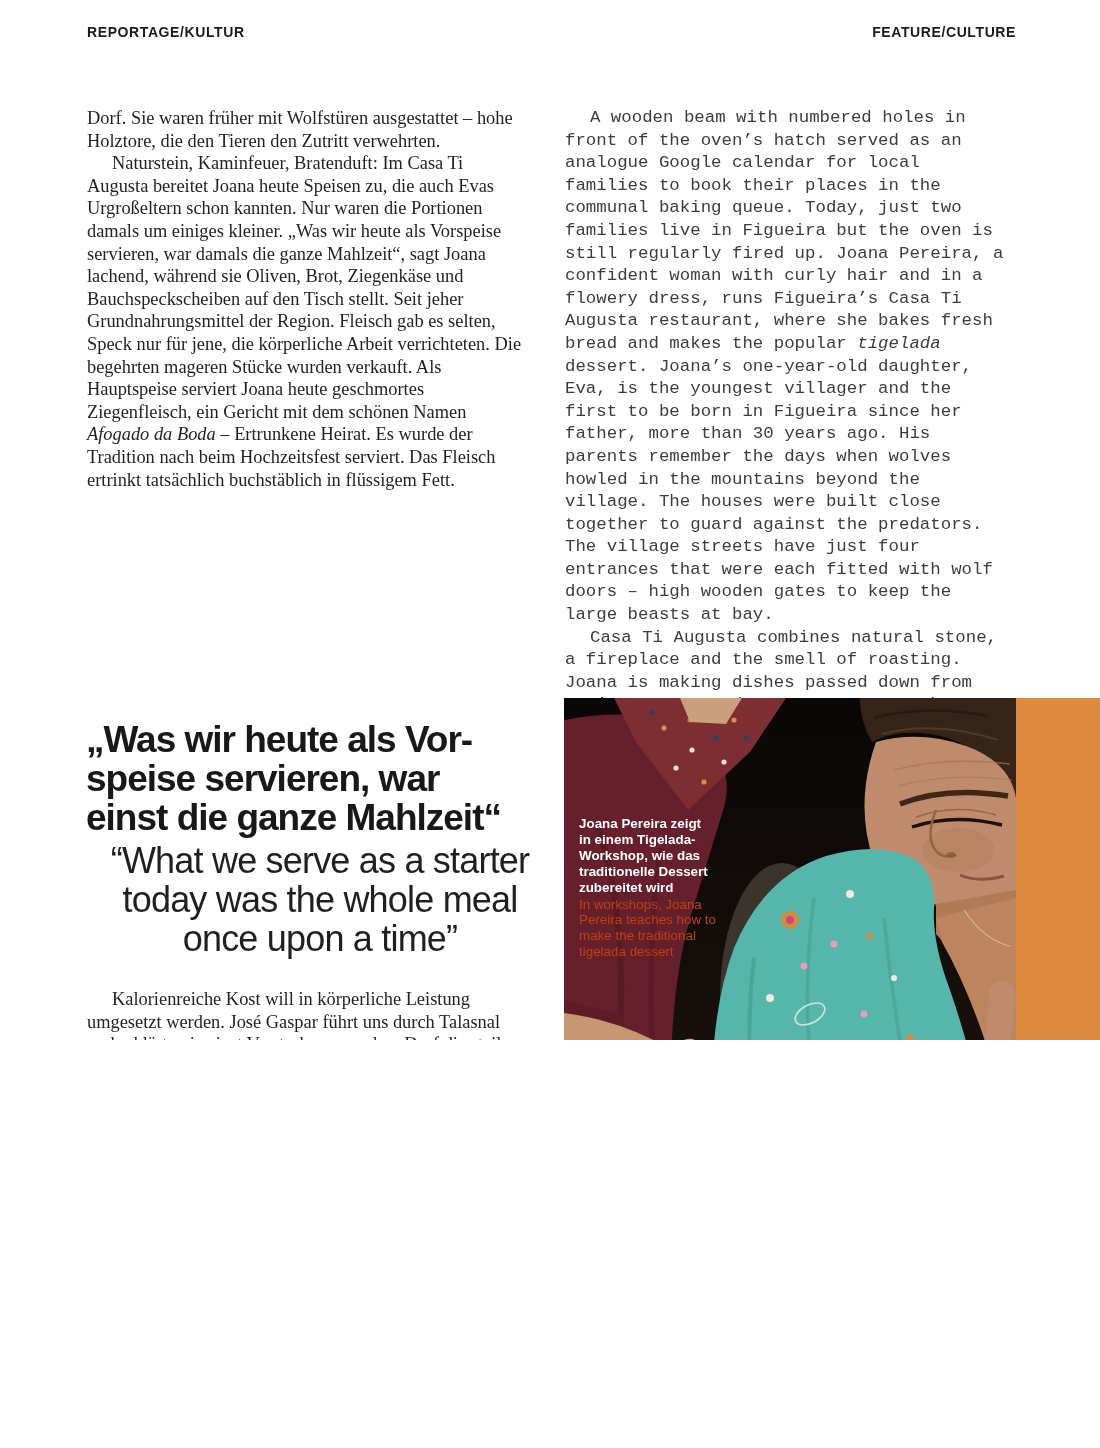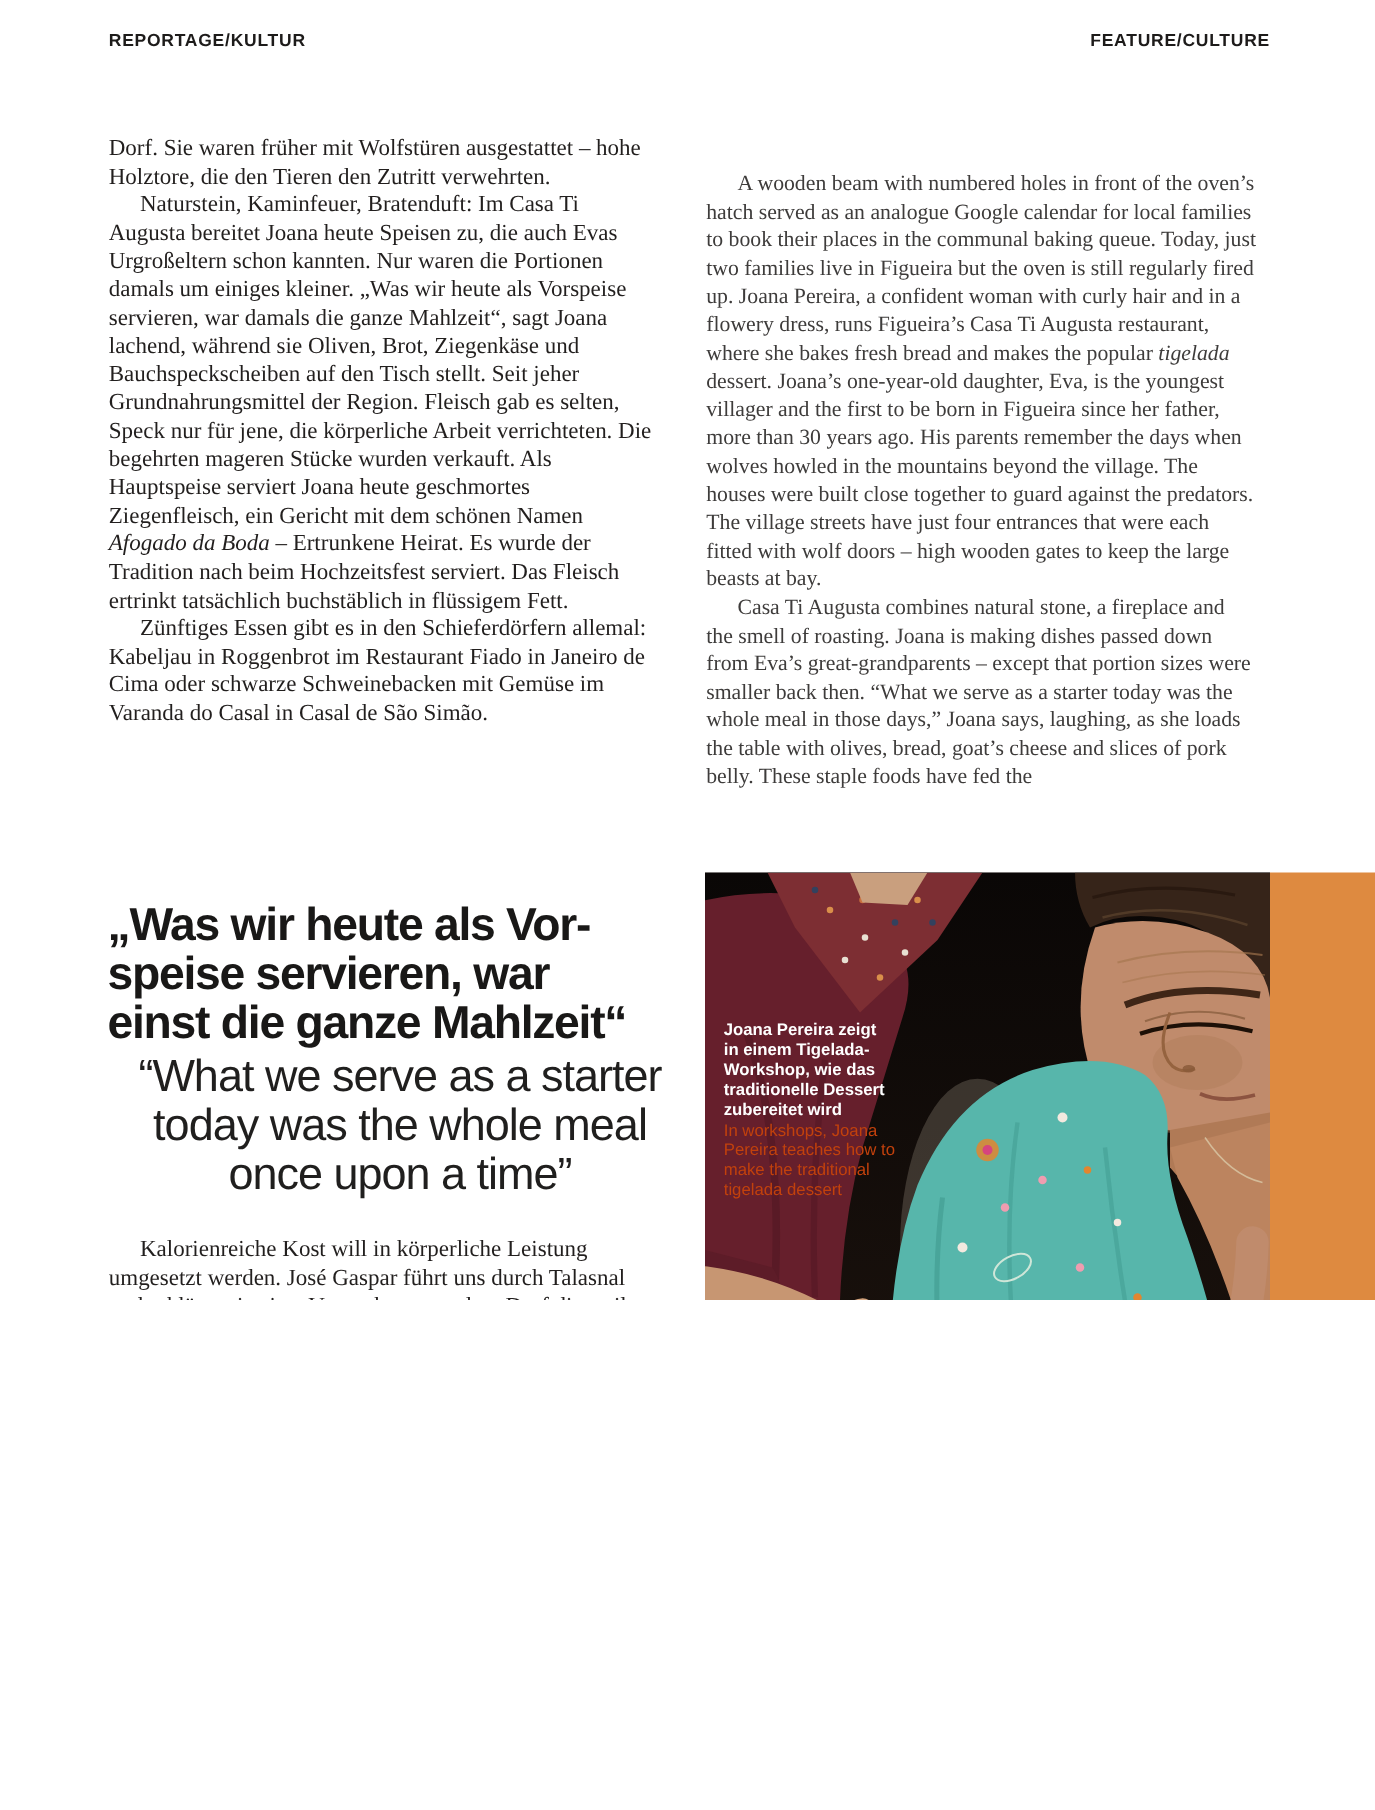--- a/index.html
+++ b/index.html
@@ -5,22 +5,22 @@
   html,body{margin:0;padding:0;background:#ffffff;}
   .page{position:relative;width:1100px;height:1040px;background:#ffffff;overflow:hidden;
         font-family:"Liberation Sans",sans-serif;color:#1d1b1a;}
   .hdr{position:absolute;top:24px;font-size:14px;font-weight:700;letter-spacing:.6px;color:#1d1b1a;}
   .hdr-left{left:87px;}
   .hdr-right{right:84px;}
   .col{position:absolute;text-align:left;}
   .serif{font-family:"Liberation Serif",serif;font-size:18.4px;line-height:22.6px;color:#221f1e;
          hyphens:auto;-webkit-hyphens:auto;}
   .col-left{left:87px;top:107px;width:437px;font-family:Liberation Serif, serif;}
-  .col-right{left:565px;top:107px;width:440px;font-family:Liberation Serif, serif;
-             font-size:17.4px;line-height:22.6px;color:#3e3c3b;hyphens:auto;margin-top:28px;}
+  .col-right{left:565px;top:107px;width:440px;font-family:Liberation Mono, monospace;
+             font-size:17.4px;line-height:22.6px;color:#3e3c3b;hyphens:auto;}
   .col-lower-left{left:87px;top:988px;width:437px;}
   p.para{margin:0;}
   p.indent{text-indent:25px;}
   .it{font-style:italic;}
   .pullquote{position:absolute;left:86px;top:720px;width:468px;color:#191817;}
   .pq-de{font-weight:700;font-size:37px;line-height:39px;letter-spacing:-1px;}
   .pq-en{font-weight:300;font-size:36px;line-height:39px;letter-spacing:-.8px;color:#201f1e;margin-top:4px;text-align:center;}
   .photo{position:absolute;left:564px;top:698px;width:452px;height:680px;overflow:hidden;background:#140f0c;}
   .photo svg{position:absolute;left:0;top:0;}
   .caption{position:absolute;left:15px;top:118px;width:212px;font-size:13.4px;line-height:15.9px;}
@@ -33,21 +33,20 @@
 <body>
 
 <div class="page">
 
   <div class="hdr hdr-left">REPORTAGE/KULTUR</div>
   <div class="hdr hdr-right">FEATURE/CULTURE</div>
 
   <div class="col serif col-left" lang="de">
       <p class="para"><span>Dorf. Sie waren früher mit Wolfstüren ausgestattet – hohe Holztore, die den Tieren den Zutritt verwehrten.</span></p>
       <p class="para indent"><span>Naturstein, Kaminfeuer, Bratenduft: Im Casa Ti Augusta bereitet Joana heute Speisen zu, die auch Evas Urgroßeltern schon kannten. Nur waren die Portionen damals um einiges kleiner. „Was wir heute als Vorspeise servieren, war damals die ganze Mahlzeit“, sagt Joana lachend, während sie Oliven, Brot, Ziegenkäse und Bauchspeckscheiben auf den Tisch stellt. Seit jeher Grundnahrungsmittel der Region. Fleisch gab es selten, Speck nur für jene, die körperliche Arbeit verrichteten. Die begehrten mageren Stücke wurden verkauft. Als Hauptspeise serviert Joana heute geschmortes Ziegenfleisch, ein Gericht mit dem schönen Namen </span><span class="it">Afogado da Boda</span><span> – Ertrunkene Heirat. Es wurde der Tradition nach beim Hochzeitsfest serviert. Das Fleisch ertrinkt tatsächlich buchstäblich in flüssigem Fett.</span></p>
-      <p class="para indent"><span>Zünftiges Essen gibt es in den Schieferdörfern allemal: Kabeljau in Roggenbrot im Restaurant Fiado in Janeiro de Cima oder schwarze Schweinebacken mit Gemüse im Varanda do Casal in Casal de São Simão.</span></p>
     </div>
 
   <div class="col col-right" lang="en">
       <p class="para indent"><span>A wooden beam with numbered holes in front of the oven’s hatch served as an analogue Google calendar for local families to book their places in the communal baking queue. Today, just two families live in Figueira but the oven is still regularly fired up. Joana Pereira, a confident woman with curly hair and in a flowery dress, runs Figueira’s Casa Ti Augusta restaurant, where she bakes fresh bread and makes the popular </span><span class="it">tigelada</span><span> dessert. Joana’s one-year-old daughter, Eva, is the youngest villager and the first to be born in Figueira since her father, more than 30 years ago. His parents remember the days when wolves howled in the mountains beyond the village. The houses were built close together to guard against the predators. The village streets have just four entrances that were each fitted with wolf doors – high wooden gates to keep the large beasts at bay.</span></p>
       <p class="para indent"><span>Casa Ti Augusta combines natural stone, a fireplace and the smell of roasting. Joana is making dishes passed down from Eva’s great-grandparents – except that portion sizes were smaller back then. “What we serve as a starter today was the whole meal in those days,” Joana says, laughing, as she loads the table with olives, bread, goat’s cheese and slices of pork belly. These staple foods have fed the</span></p>
     </div>
 
   <div class="pullquote">
     <div class="pq-de">
         <div>„Was wir heute als Vor-</div>

